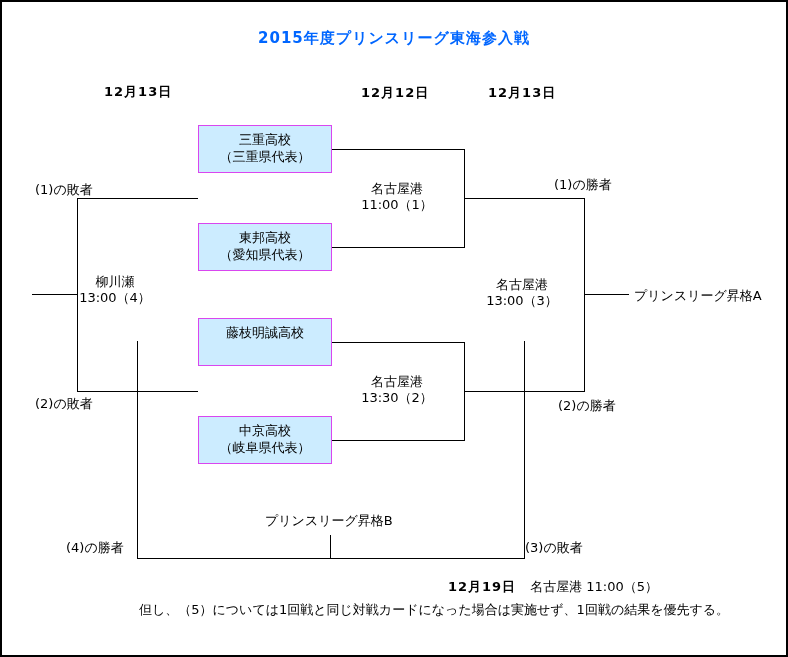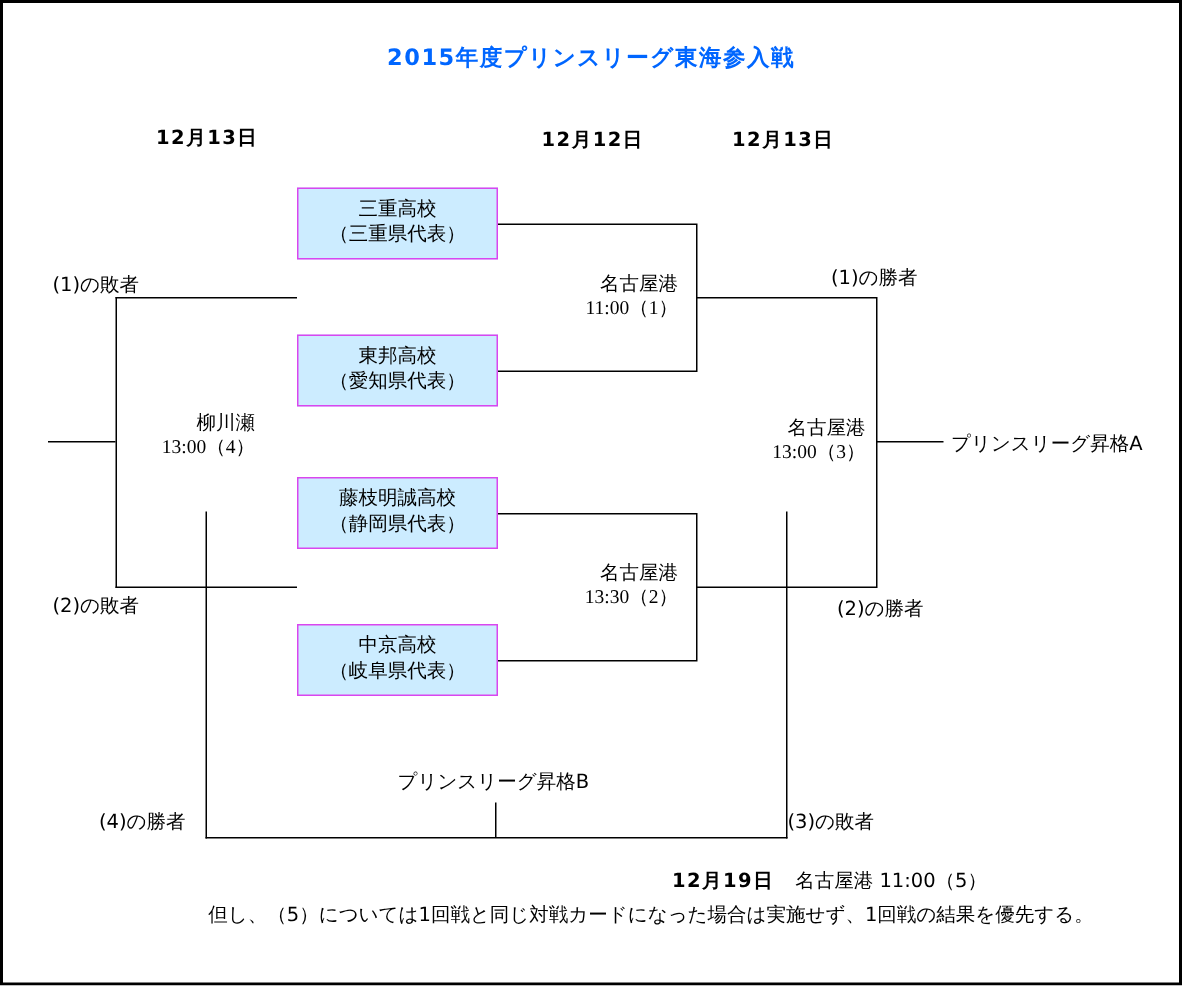--- a/index.html
+++ b/index.html
@@ -21,21 +21,21 @@
     position:absolute;top:27px;left:0;width:100%;
     text-align:center;font-weight:bold;font-size:15px;color:#0066FF;
     letter-spacing:1px;
   }
   .date-header{position:absolute;font-weight:bold;font-size:13px;letter-spacing:1px;}
   .team-box{
     position:absolute;left:196px;width:134px;height:48px;
     box-sizing:border-box;border:1px solid #d946ef;background:#CCECFF;
     text-align:center;line-height:17px;padding-top:5px;
   }
-  .match-label{position:absolute;width:110px;text-align:right;line-height:16px;font-family:Liberation Serif, serif;}
+  .match-label{position:absolute;width:110px;text-align:center;line-height:16px;}
   .feeder{position:absolute;white-space:nowrap;}
   .promo{position:absolute;white-space:nowrap;}
   .final-line{position:absolute;top:576px;left:0;width:656px;text-align:right;white-space:nowrap;}
   .final-line .fm-date{font-weight:bold;letter-spacing:1px;}
   .final-line .fm-details{margin-left:14px;}
   .note-line{position:absolute;top:599px;left:0;width:100%;text-align:center;white-space:nowrap;margin-left:40px;}
 </style>
 </head>
 <body>
 
@@ -50,21 +50,20 @@
   <div class="team-box" style="top:123px;">
     <div>三重高校</div>
     <div>（三重県代表）</div>
   </div>
   <div class="team-box" style="top:221px;">
     <div>東邦高校</div>
     <div>（愛知県代表）</div>
   </div>
   <div class="team-box" style="top:316px;">
     <div>藤枝明誠高校</div>
-    <div>（静岡県代表）</div>
   </div>
   <div class="team-box" style="top:414px;">
     <div>中京高校</div>
     <div>（岐阜県代表）</div>
   </div>
 
   <div class="h-line" style="left:330px;top:147px;width:132px;"></div>
   <div class="h-line" style="left:330px;top:245px;width:132px;"></div>
   <div class="h-line" style="left:330px;top:340px;width:132px;"></div>
   <div class="h-line" style="left:330px;top:438px;width:132px;"></div>

